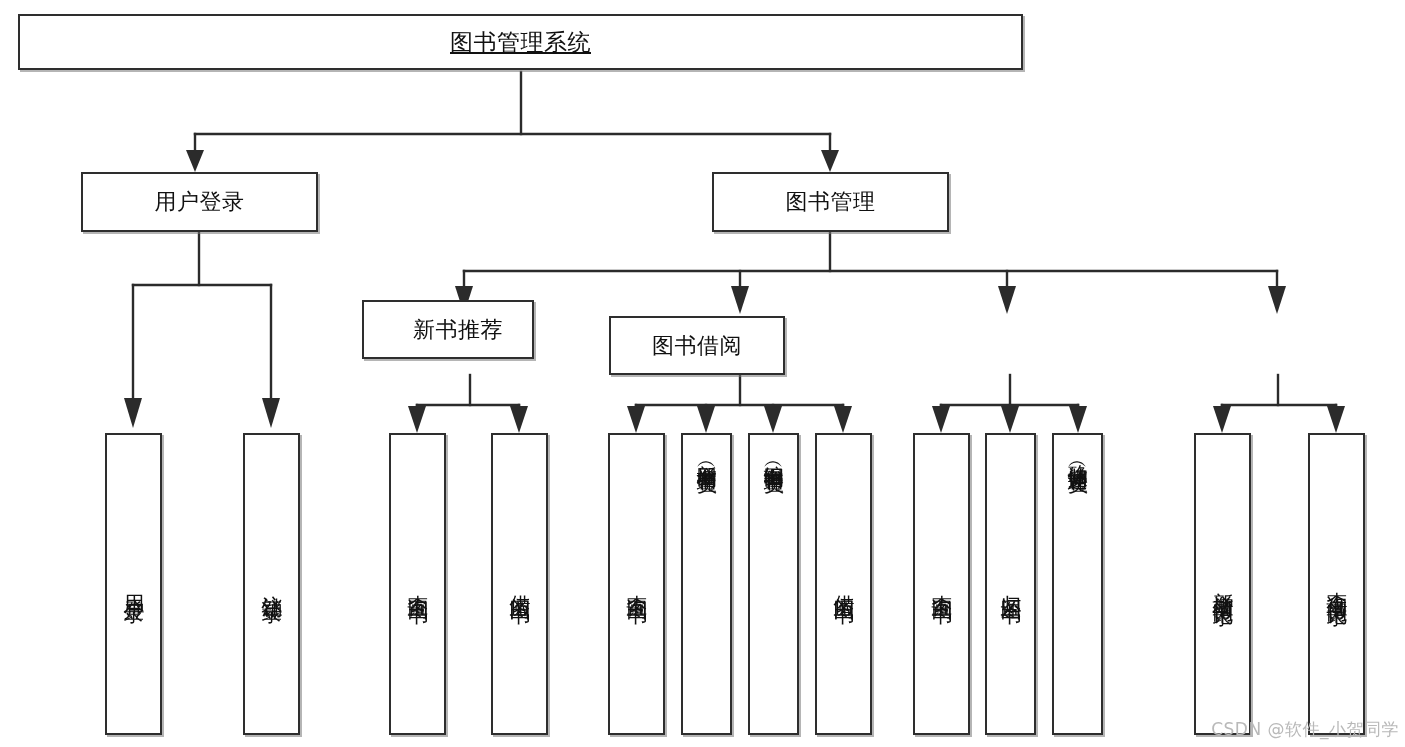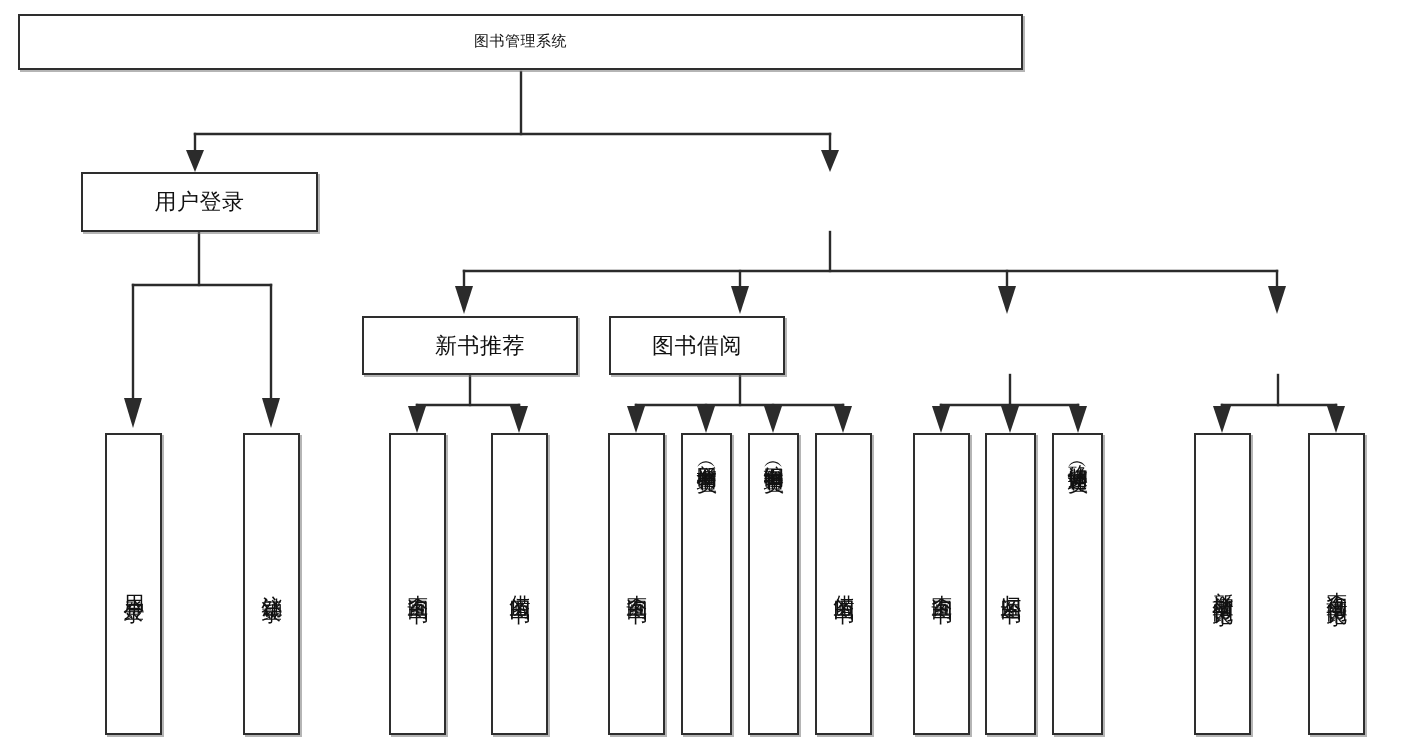--- a/index.html
+++ b/index.html
@@ -53,21 +53,21 @@
     text-align: center;
     line-height: 1.06;
     letter-spacing: 0.5px;
     white-space: nowrap;
   }
   
   .node.horiz .label {
     writing-mode: horizontal-tb;
     font-size: 22px;
   }
-  .node.root .label { font-size: 15px; }
+  .node.root .label { font-size: 23px; text-decoration: underline; }
   
   .node.vert {
     align-items: flex-start;
     padding-top: 14px;
   }
   .node.vert .label {
     writing-mode: vertical-rl;
     text-orientation: upright;
     font-size: 21px;
     line-height: 1.18;
@@ -165,22 +165,25 @@
   </svg>
 
   <div class="node horiz root" style="left:18px; top:14px; width:1005px; height:56px;">
     <span class="label">图书管理系统</span>
   </div>
 
   <div class="node horiz" style="left:81px; top:172px; width:237px; height:60px;">
     <span class="label">用户登录</span>
   </div>
 
-
-  <div class="node horiz" style="left:362px; top:316px; width:216px; height:59px;padding-left:20px;">
+  <div class="node horiz" style="left:712px; top:172px; width:237px; height:60px;">
+    <span class="label">图书管理</span>
+  </div>
+
+  <div class="node horiz" style="left:362px; top:300px; width:172px; height:59px;padding-left:20px;">
     <span class="label">新书推荐</span>
   </div>
 
   <div class="node horiz" style="left:609px; top:316px; width:176px; height:59px;">
     <span class="label">图书借阅</span>
   </div>
 
 
 
   <div class="node vert mid" style="left:105px; top:433px; width:57px; height:302px;">
@@ -228,14 +231,15 @@
   </div>
 
   <div class="node vert mid" style="left:1194px; top:433px; width:57px; height:302px;">
     <span class="label">新增借阅记录</span>
   </div>
 
   <div class="node vert mid" style="left:1308px; top:433px; width:57px; height:302px;">
     <span class="label">查询借阅记录</span>
   </div>
 
+  <div id="watermark">CSDN @软件_小贺同学</div>
 
 </div>
 
 </body></html>

